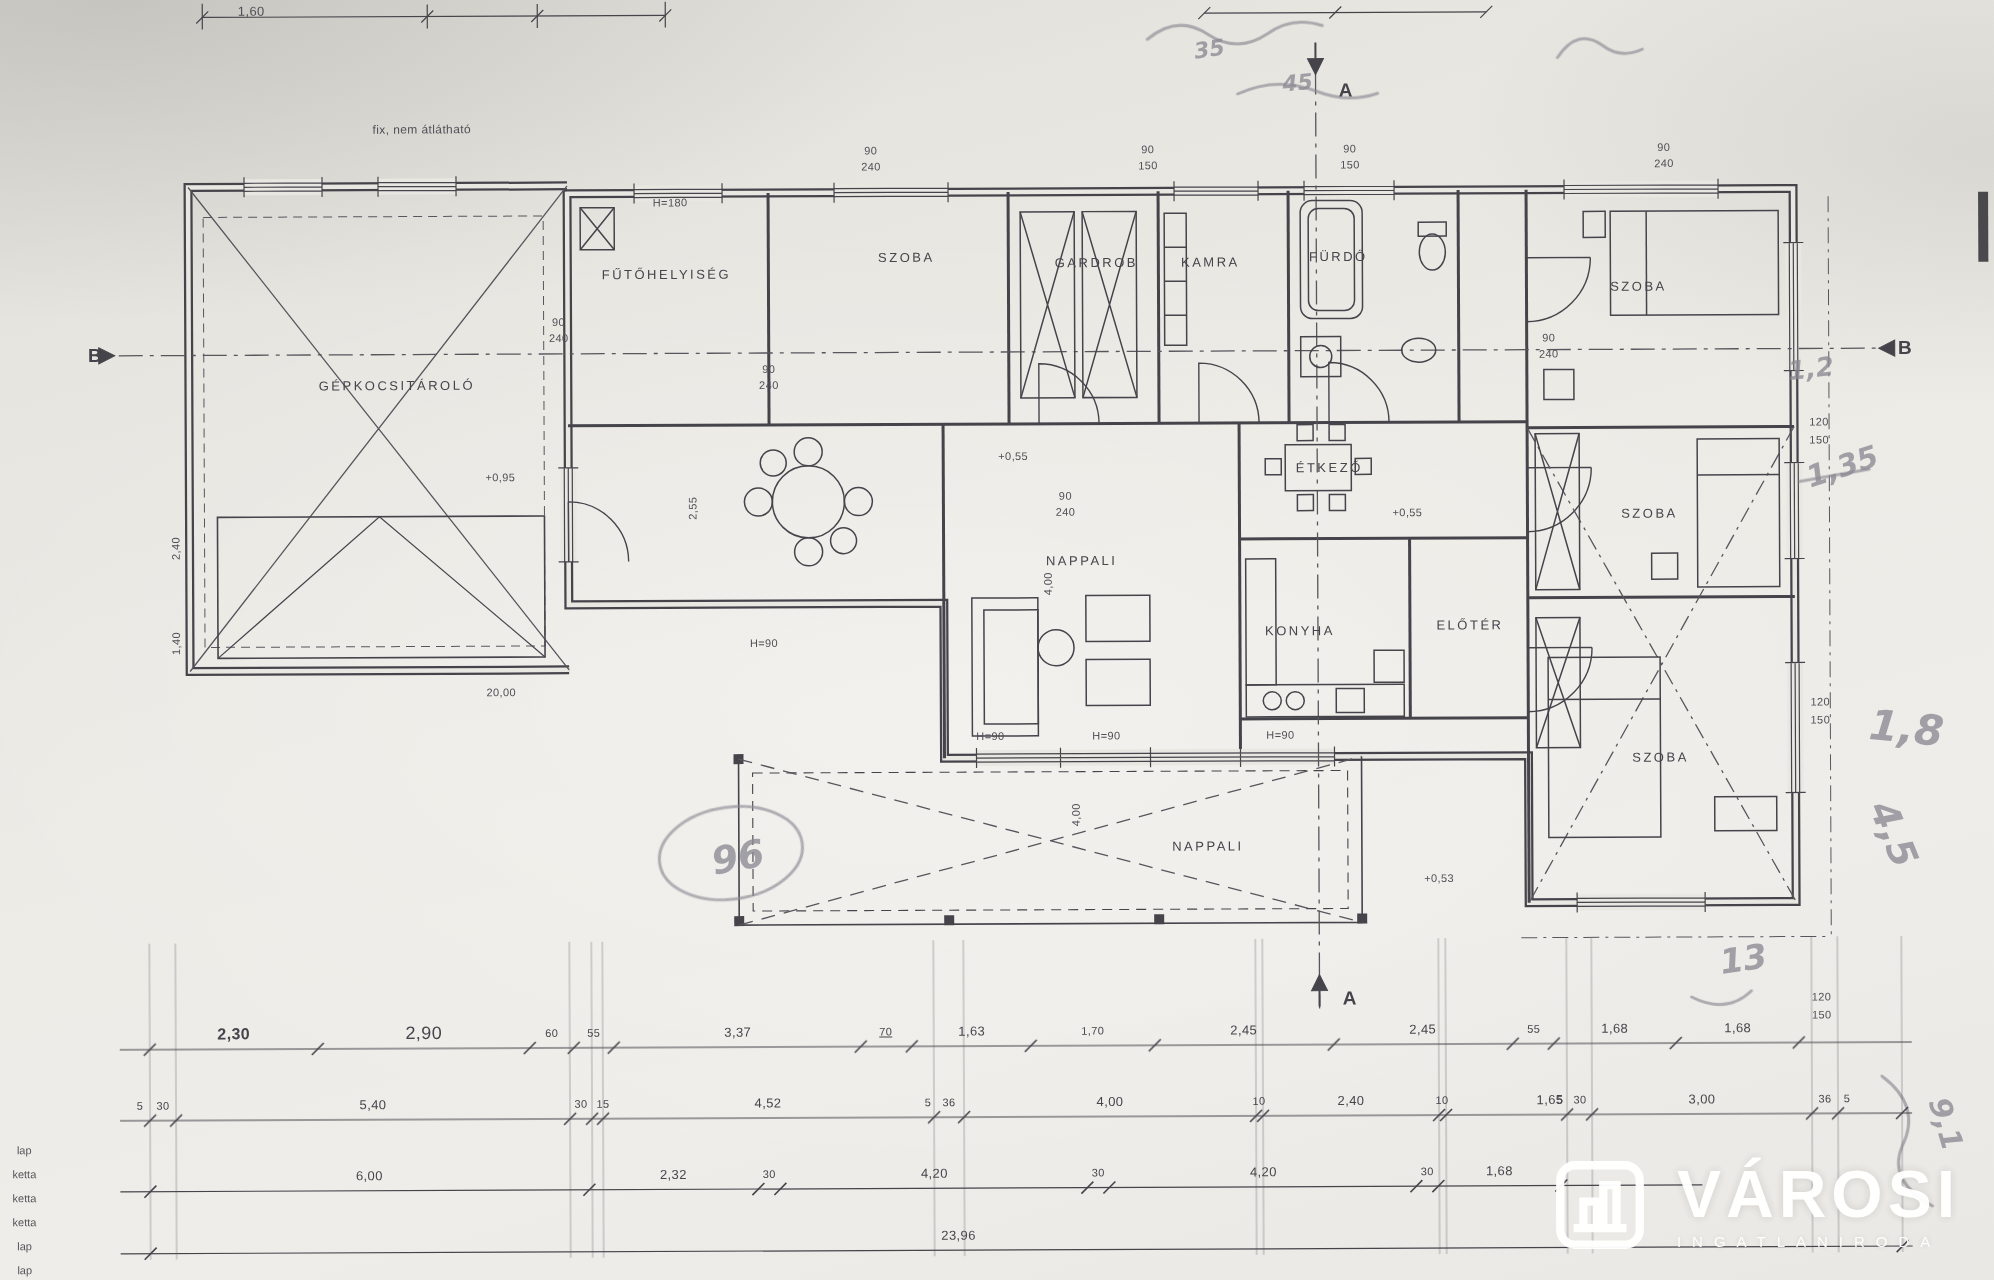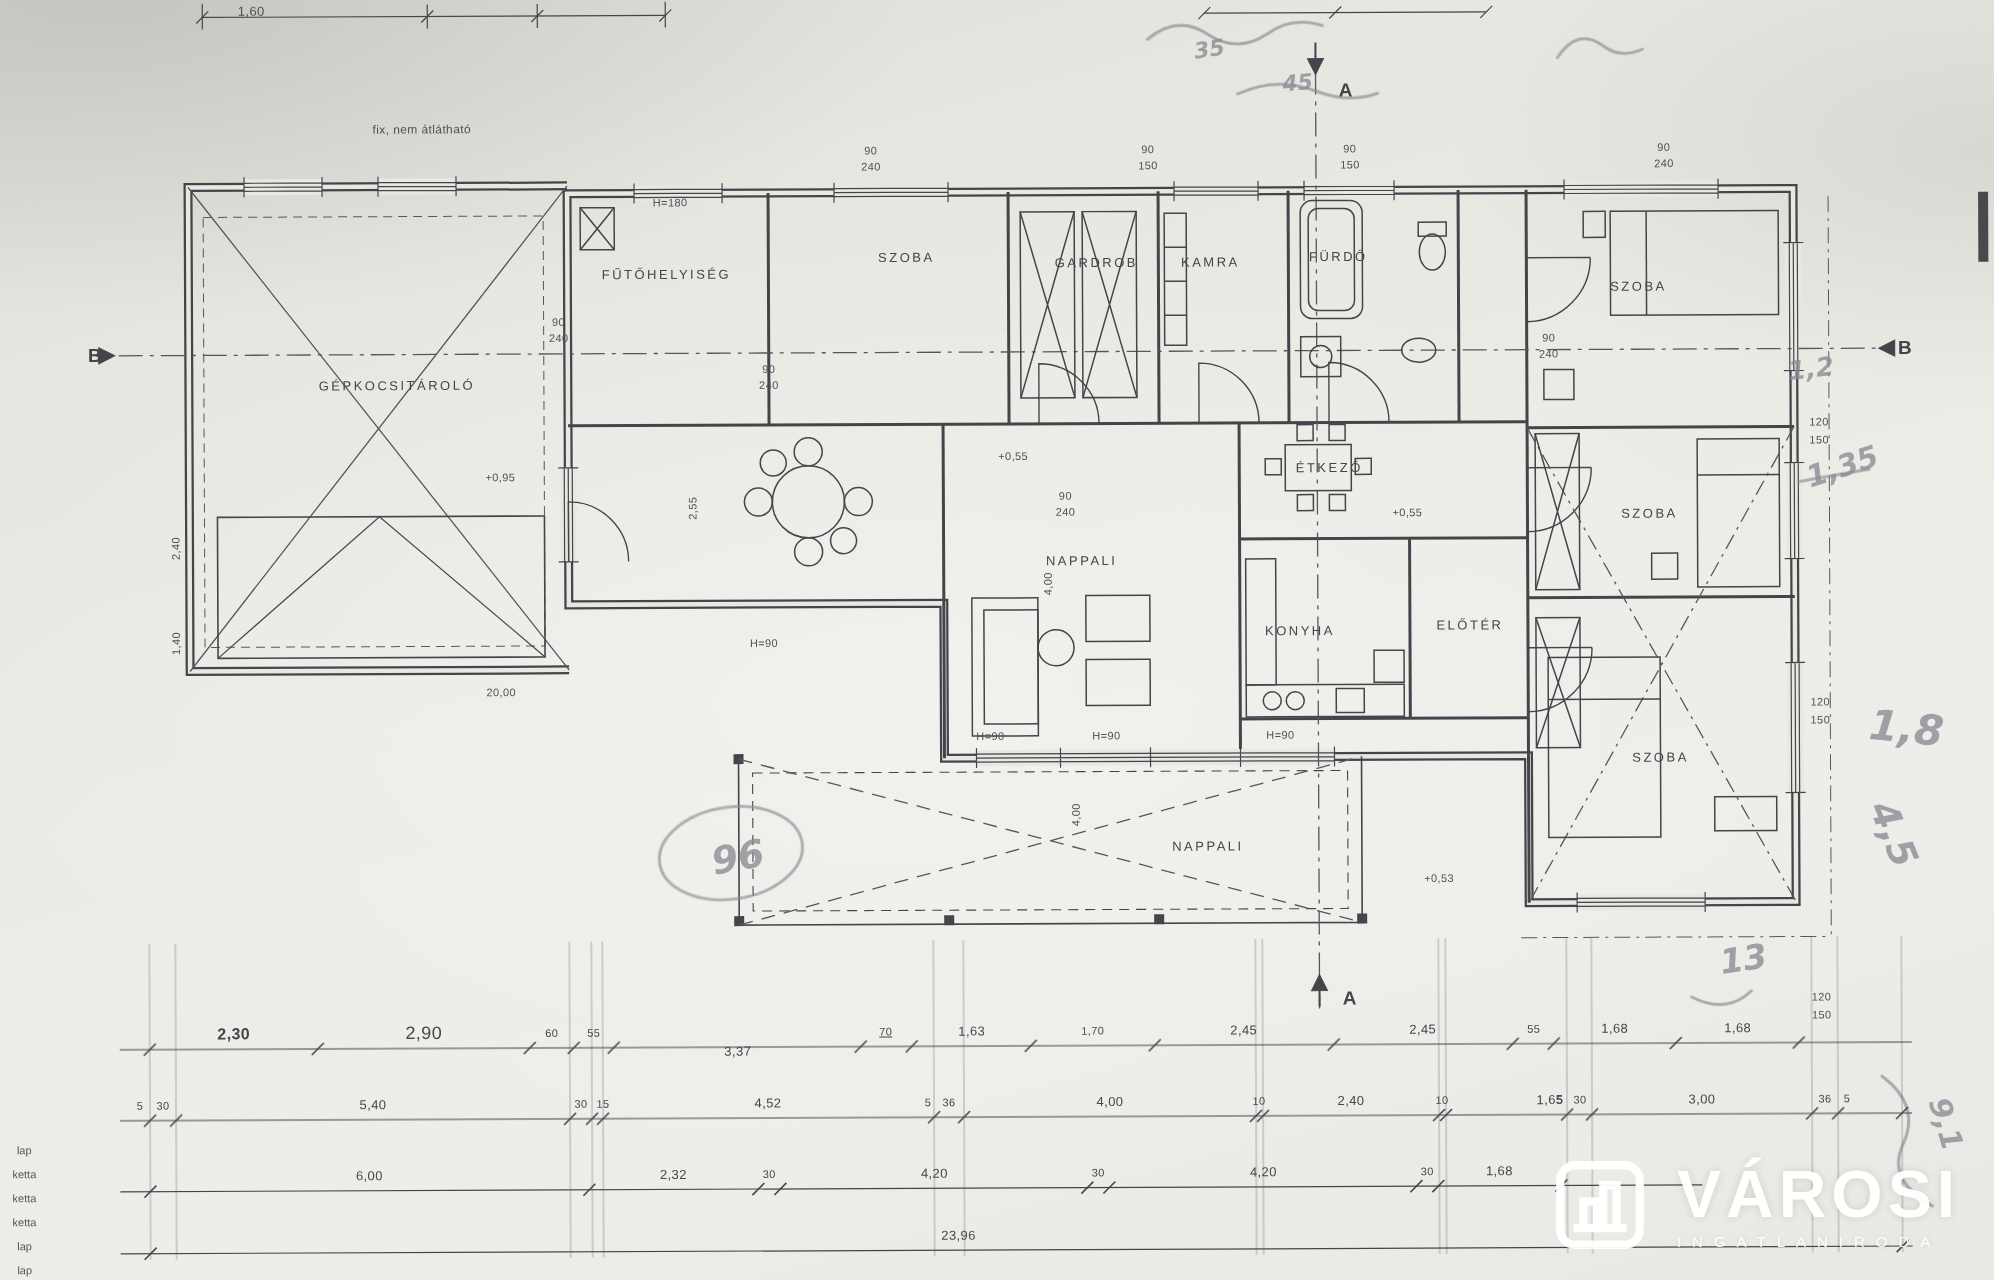--- a/index.html
+++ b/index.html
@@ -399,21 +399,21 @@
         <span class="lbl margin-note" style="left: 22px; top: 1146px; transform: translate(-50%, -50%) rotate(0deg);">lap</span>
         <span class="lbl margin-note" style="left: 22px; top: 1170px; transform: translate(-50%, -50%) rotate(0deg);">ketta</span>
         <span class="lbl margin-note" style="left: 22px; top: 1194px; transform: translate(-50%, -50%) rotate(0deg);">ketta</span>
         <span class="lbl margin-note" style="left: 22px; top: 1218px; transform: translate(-50%, -50%) rotate(0deg);">ketta</span>
         <span class="lbl margin-note" style="left: 22px; top: 1242px; transform: translate(-50%, -50%) rotate(0deg);">lap</span>
         <span class="lbl margin-note" style="left: 22px; top: 1266px; transform: translate(-50%, -50%) rotate(0deg);">lap</span>
         <span class="lbl dim-label" style="left: 232px; top: 1031px; font-size: 16px; transform: translate(-50%, -50%) rotate(0deg); font-weight: bold;">2,30</span>
         <span class="lbl dim-label" style="left: 422px; top: 1031px; font-size: 18px; transform: translate(-50%, -50%) rotate(0deg);">2,90</span>
         <span class="lbl dim-label" style="left: 550px; top: 1031px; font-size: 11px; transform: translate(-50%, -50%) rotate(0deg);">60</span>
         <span class="lbl dim-label" style="left: 592px; top: 1031px; font-size: 11px; transform: translate(-50%, -50%) rotate(0deg);">55</span>
-        <span class="lbl dim-label" style="left: 736px; top: 1031px; font-size: 13px; transform: translate(-50%, -50%) rotate(0deg); margin-top: 19px;">3,37</span>
+        <span class="lbl dim-label" style="left: 736px; top: 1031px; font-size: 13px; transform: translate(-50%, -50%) rotate(0deg);">3,37</span>
         <span class="lbl dim-label" style="left: 884px; top: 1031px; font-size: 11px; transform: translate(-50%, -50%) rotate(0deg); text-decoration: underline;">70</span>
         <span class="lbl dim-label" style="left: 970px; top: 1031px; font-size: 13px; transform: translate(-50%, -50%) rotate(0deg);">1,63</span>
         <span class="lbl dim-label" style="left: 1091px; top: 1031px; font-size: 11px; transform: translate(-50%, -50%) rotate(0deg);">1,70</span>
         <span class="lbl dim-label" style="left: 1242px; top: 1031px; font-size: 13px; transform: translate(-50%, -50%) rotate(0deg);">2,45</span>
         <span class="lbl dim-label" style="left: 1421px; top: 1031px; font-size: 13px; transform: translate(-50%, -50%) rotate(0deg);">2,45</span>
         <span class="lbl dim-label" style="left: 1532px; top: 1031px; font-size: 11px; transform: translate(-50%, -50%) rotate(0deg);">55</span>
         <span class="lbl dim-label" style="left: 1613px; top: 1031px; font-size: 13px; transform: translate(-50%, -50%) rotate(0deg);">1,68</span>
         <span class="lbl dim-label" style="left: 1736px; top: 1031px; font-size: 13px; transform: translate(-50%, -50%) rotate(0deg);">1,68</span>
         <span class="lbl dim-label" style="left: 138px; top: 1102px; font-size: 11px; transform: translate(-50%, -50%) rotate(0deg);">5</span>
         <span class="lbl dim-label" style="left: 161px; top: 1102px; font-size: 11px; transform: translate(-50%, -50%) rotate(0deg);">30</span>

